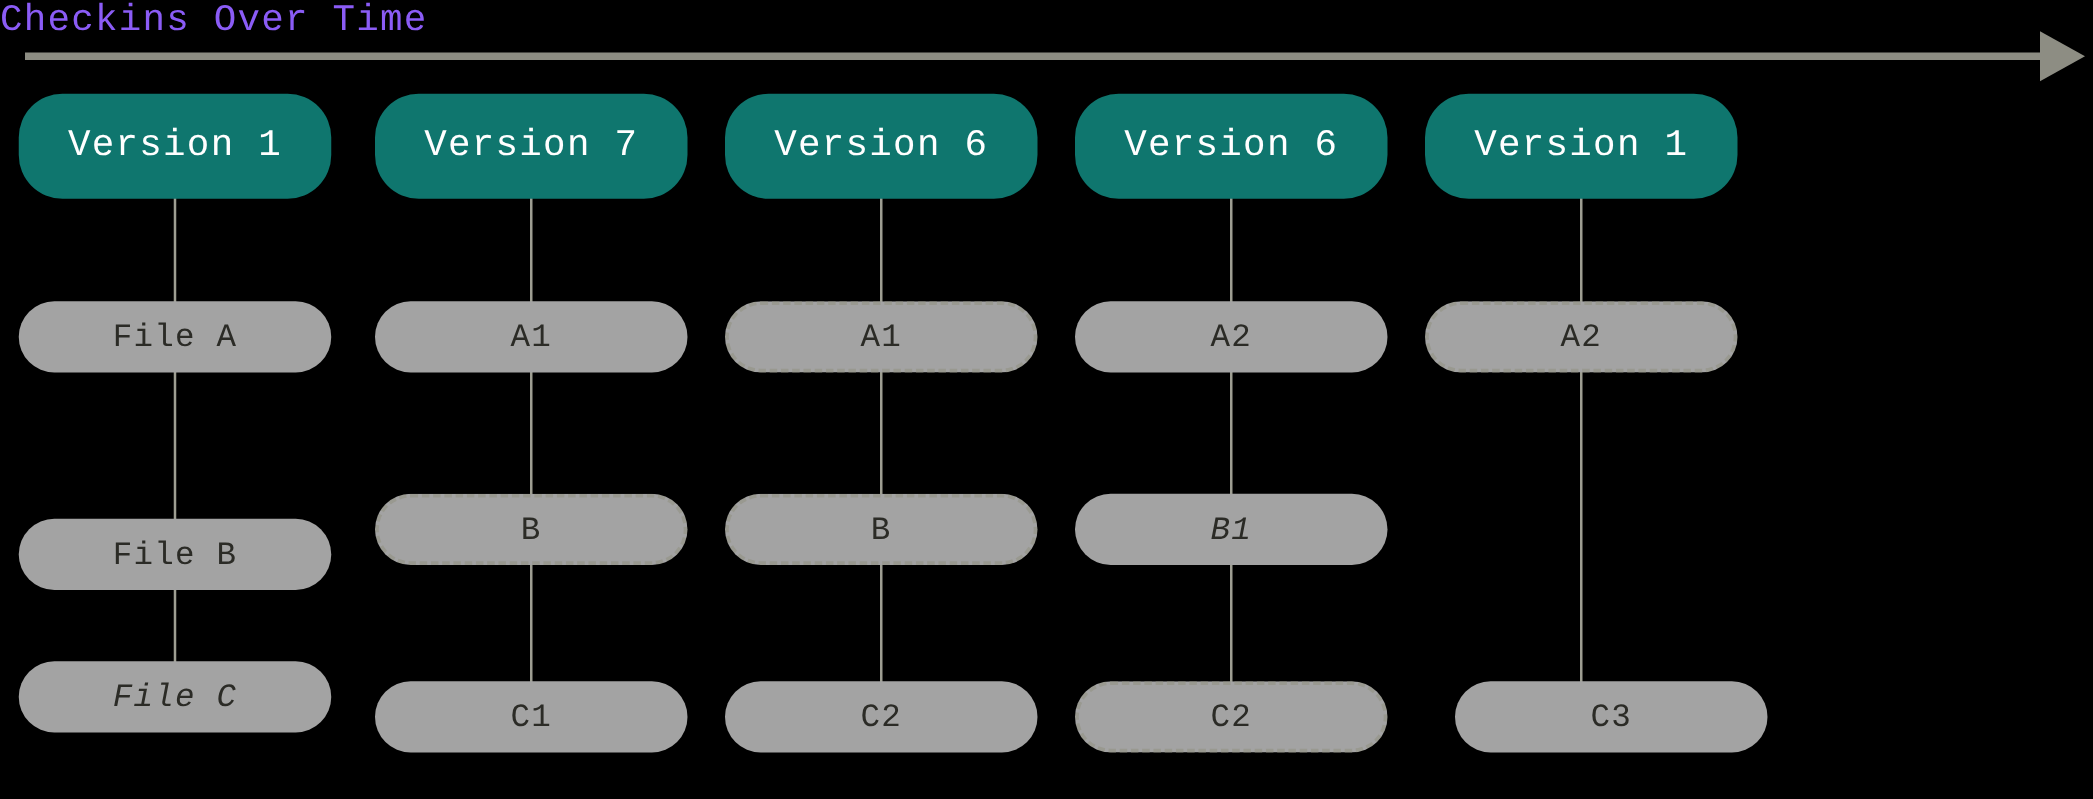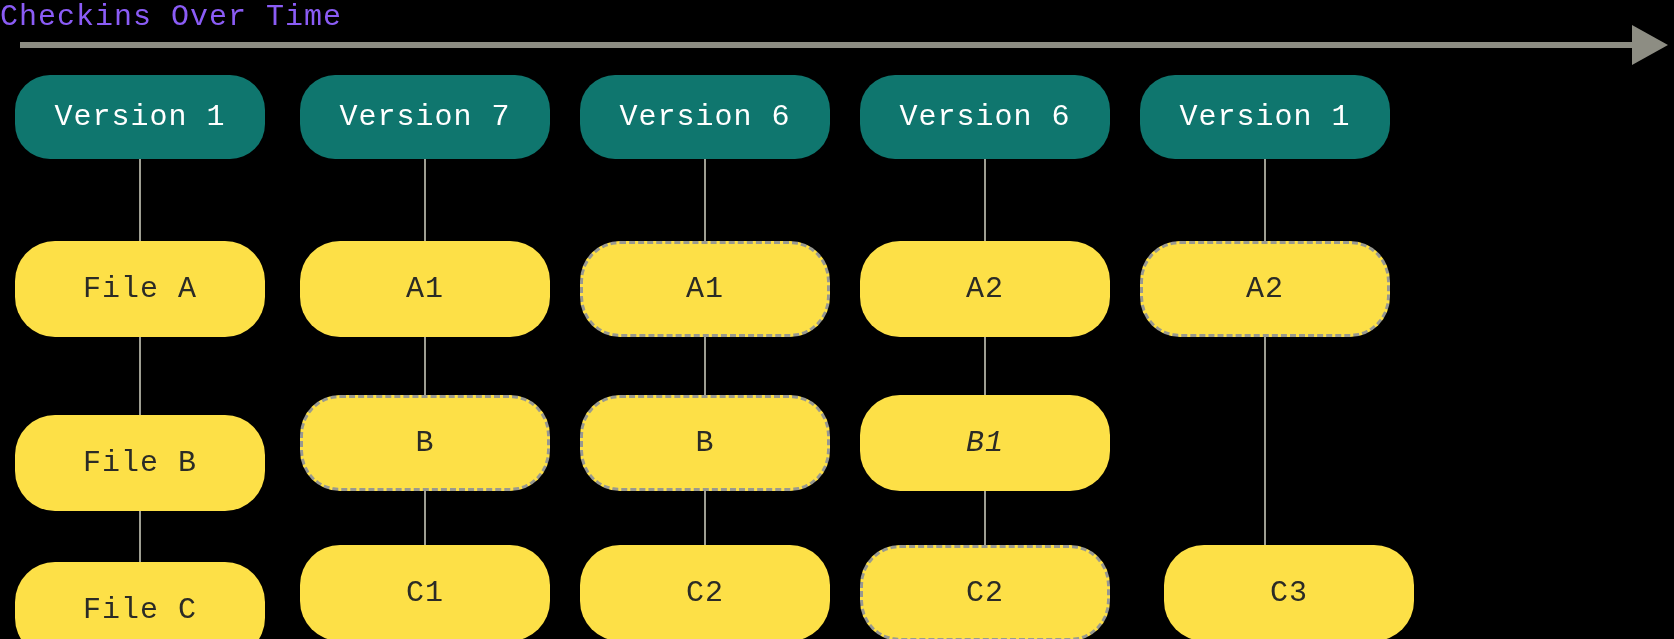--- a/index.html
+++ b/index.html
@@ -53,25 +53,25 @@
     color: #fff;
     font-size: 30px;
     display: flex;
     align-items: center;
     justify-content: center;
     letter-spacing: 1px;
   }
   .file-pill {
     position: absolute;
     width: 250px;
-    height: 96px;
+    height: 57px;
     border-radius: 40px;
-    background: #fde047;
+    background: #a3a3a3;
     color: #2b2b26;
-    font-size: 30px;
+    font-size: 26px;
     display: flex;
     align-items: center;
     justify-content: center;
     letter-spacing: 1px;
     box-sizing: border-box;
     border: 0px dashed #999990;
   }
   .file-pill.dashed {
     border: 3px dashed #999990;
   }
@@ -85,21 +85,21 @@
 <body>
 
 <div class="stage" id="stage">
   <div class="timeline-title">Checkins Over Time</div>
   <div class="arrow-shaft"></div>
   <div class="arrow-head"></div>
 <div class="connector" style="left: 139px; top: 145px; height: 438px;"></div>
     <div class="version-pill" style="left: 15px; top: 75px;">Version 1</div>
     <div class="file-pill" style="left: 15px; top: 241px;">File A</div>
     <div class="file-pill" style="left: 15px; top: 395px; margin-top: 20px;">File B</div>
-    <div class="file-pill" style="left: 15px; top: 562px;">File C</div>
+    <div class="file-pill" style="left: 15px; top: 529px; font-style: italic;">File C</div>
     <div class="connector" style="left: 424px; top: 145px; height: 438px;"></div>
     <div class="version-pill" style="left: 300px; top: 75px;">Version 7</div>
     <div class="file-pill" style="left: 300px; top: 241px;">A1</div>
     <div class="file-pill dashed" style="left: 300px; top: 395px;">B</div>
     <div class="file-pill" style="left: 300px; top: 545px;">C1</div>
     <div class="connector" style="left: 704px; top: 145px; height: 438px;"></div>
     <div class="version-pill" style="left: 580px; top: 75px;">Version 6</div>
     <div class="file-pill dashed" style="left: 580px; top: 241px;">A1</div>
     <div class="file-pill dashed" style="left: 580px; top: 395px;">B</div>
     <div class="file-pill" style="left: 580px; top: 545px;">C2</div>

